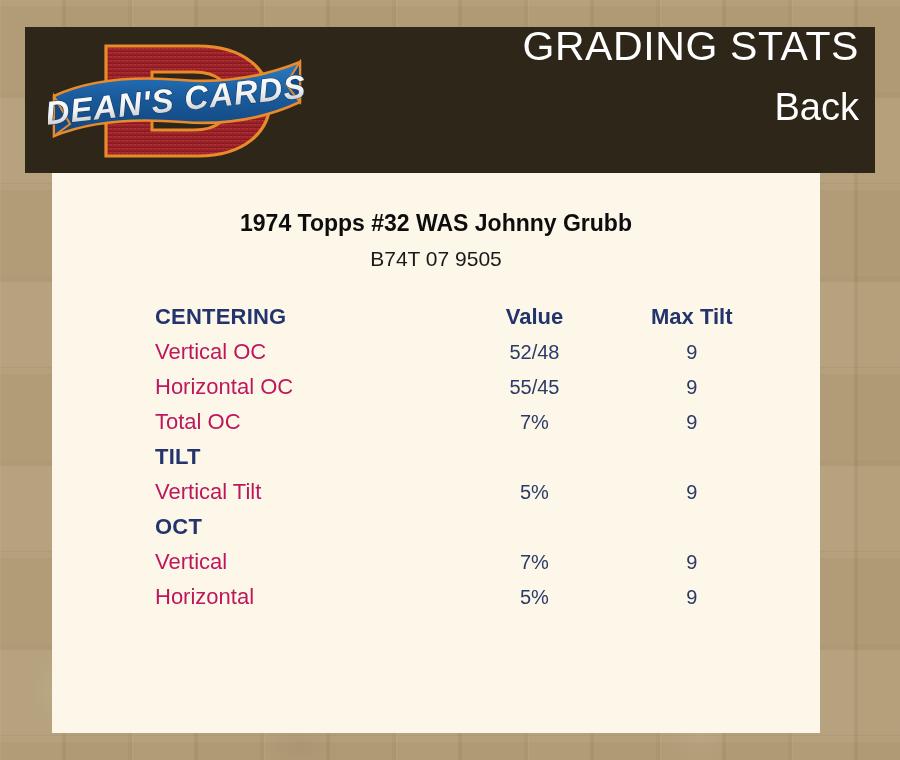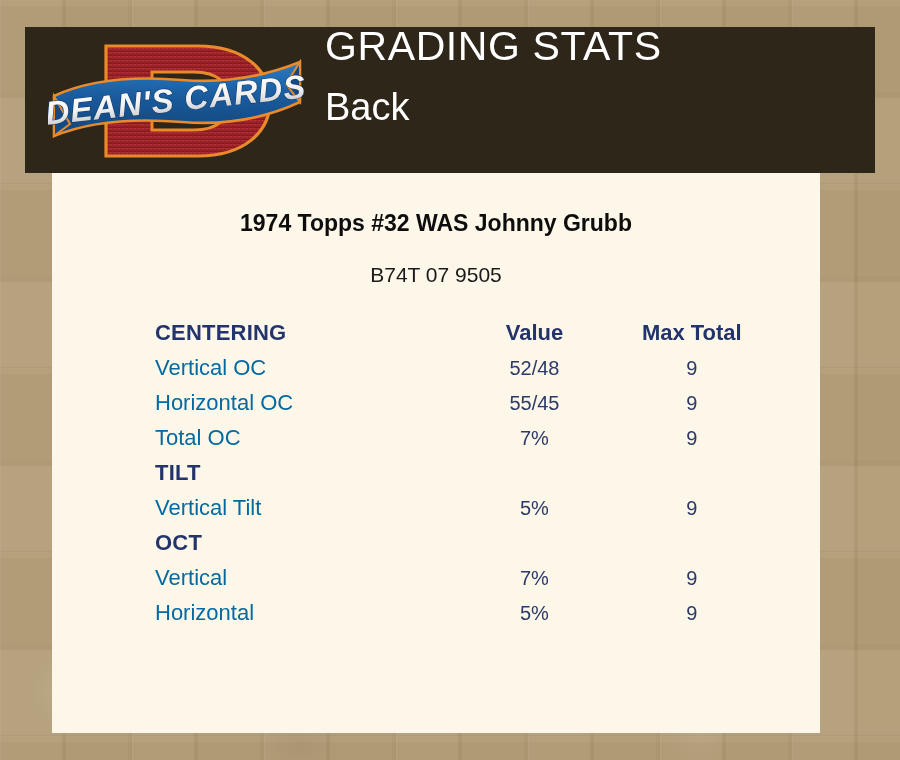--- a/index.html
+++ b/index.html
@@ -78,21 +78,21 @@
 
   
   .header-titles {
     position: absolute;
     left: 300px;
     top: 0;
     right: 16px;
     height: 102px;
     display: flex;
     flex-direction: column;
-    align-items: flex-start;
+    align-items: flex-end;
     justify-content: center;
   }
   .title-main {
     color: #ffffff;
     font-size: 41px;
     letter-spacing: .6px;
     line-height: 1.06;
     font-weight: normal;
     white-space: nowrap;
   }
@@ -122,21 +122,21 @@
     font-size: 23px;
     font-weight: bold;
     margin-top: 37px;
     line-height: 1.2;
   }
   .card-subtitle {
     text-align: center;
     color: #1a1a1a;
     font-size: 21px;
     font-weight: normal;
-    margin-top: 24px;
+    margin-top: 8px;
     line-height: 1.2;
   }
 
   
   .stats {
     margin: 29px 0 0 0;
     padding: 0 48px 0 103px;
   }
   .stats-table {
     width: 100%;
@@ -161,21 +161,21 @@
     text-align: center;
   }
   .section-head {
     color: #22346b;
     font-size: 22px;
     font-weight: bold;
     text-align: left;
     letter-spacing: .2px;
   }
   .row-label {
-    color: #0369a1;
+    color: #be185d;
     font-size: 22px;
     font-weight: normal;
     text-align: left;
     padding-left: 48px;
   }
   .row-value,
   .row-grade {
     color: #2b3a66;
     font-size: 20px;
     font-weight: normal;
@@ -249,21 +249,21 @@
       <table class="stats-table">
         <colgroup>
           <col class="c-label">
             <col class="c-value">
             <col class="c-grade">
         </colgroup>
         <tbody id="stats-body">
             <tr>
               <th class="section-head">CENTERING</th>
               <th class="col-head">Value</th>
-              <th class="col-head">Max Total</th>
+              <th class="col-head">Max Tilt</th>
             </tr>
             <tr>
               <td class="row-label">Vertical OC</td>
               <td class="row-value">52/48</td>
               <td class="row-grade">9</td>
             </tr>
             <tr>
               <td class="row-label">Horizontal OC</td>
               <td class="row-value">55/45</td>
               <td class="row-grade">9</td>

